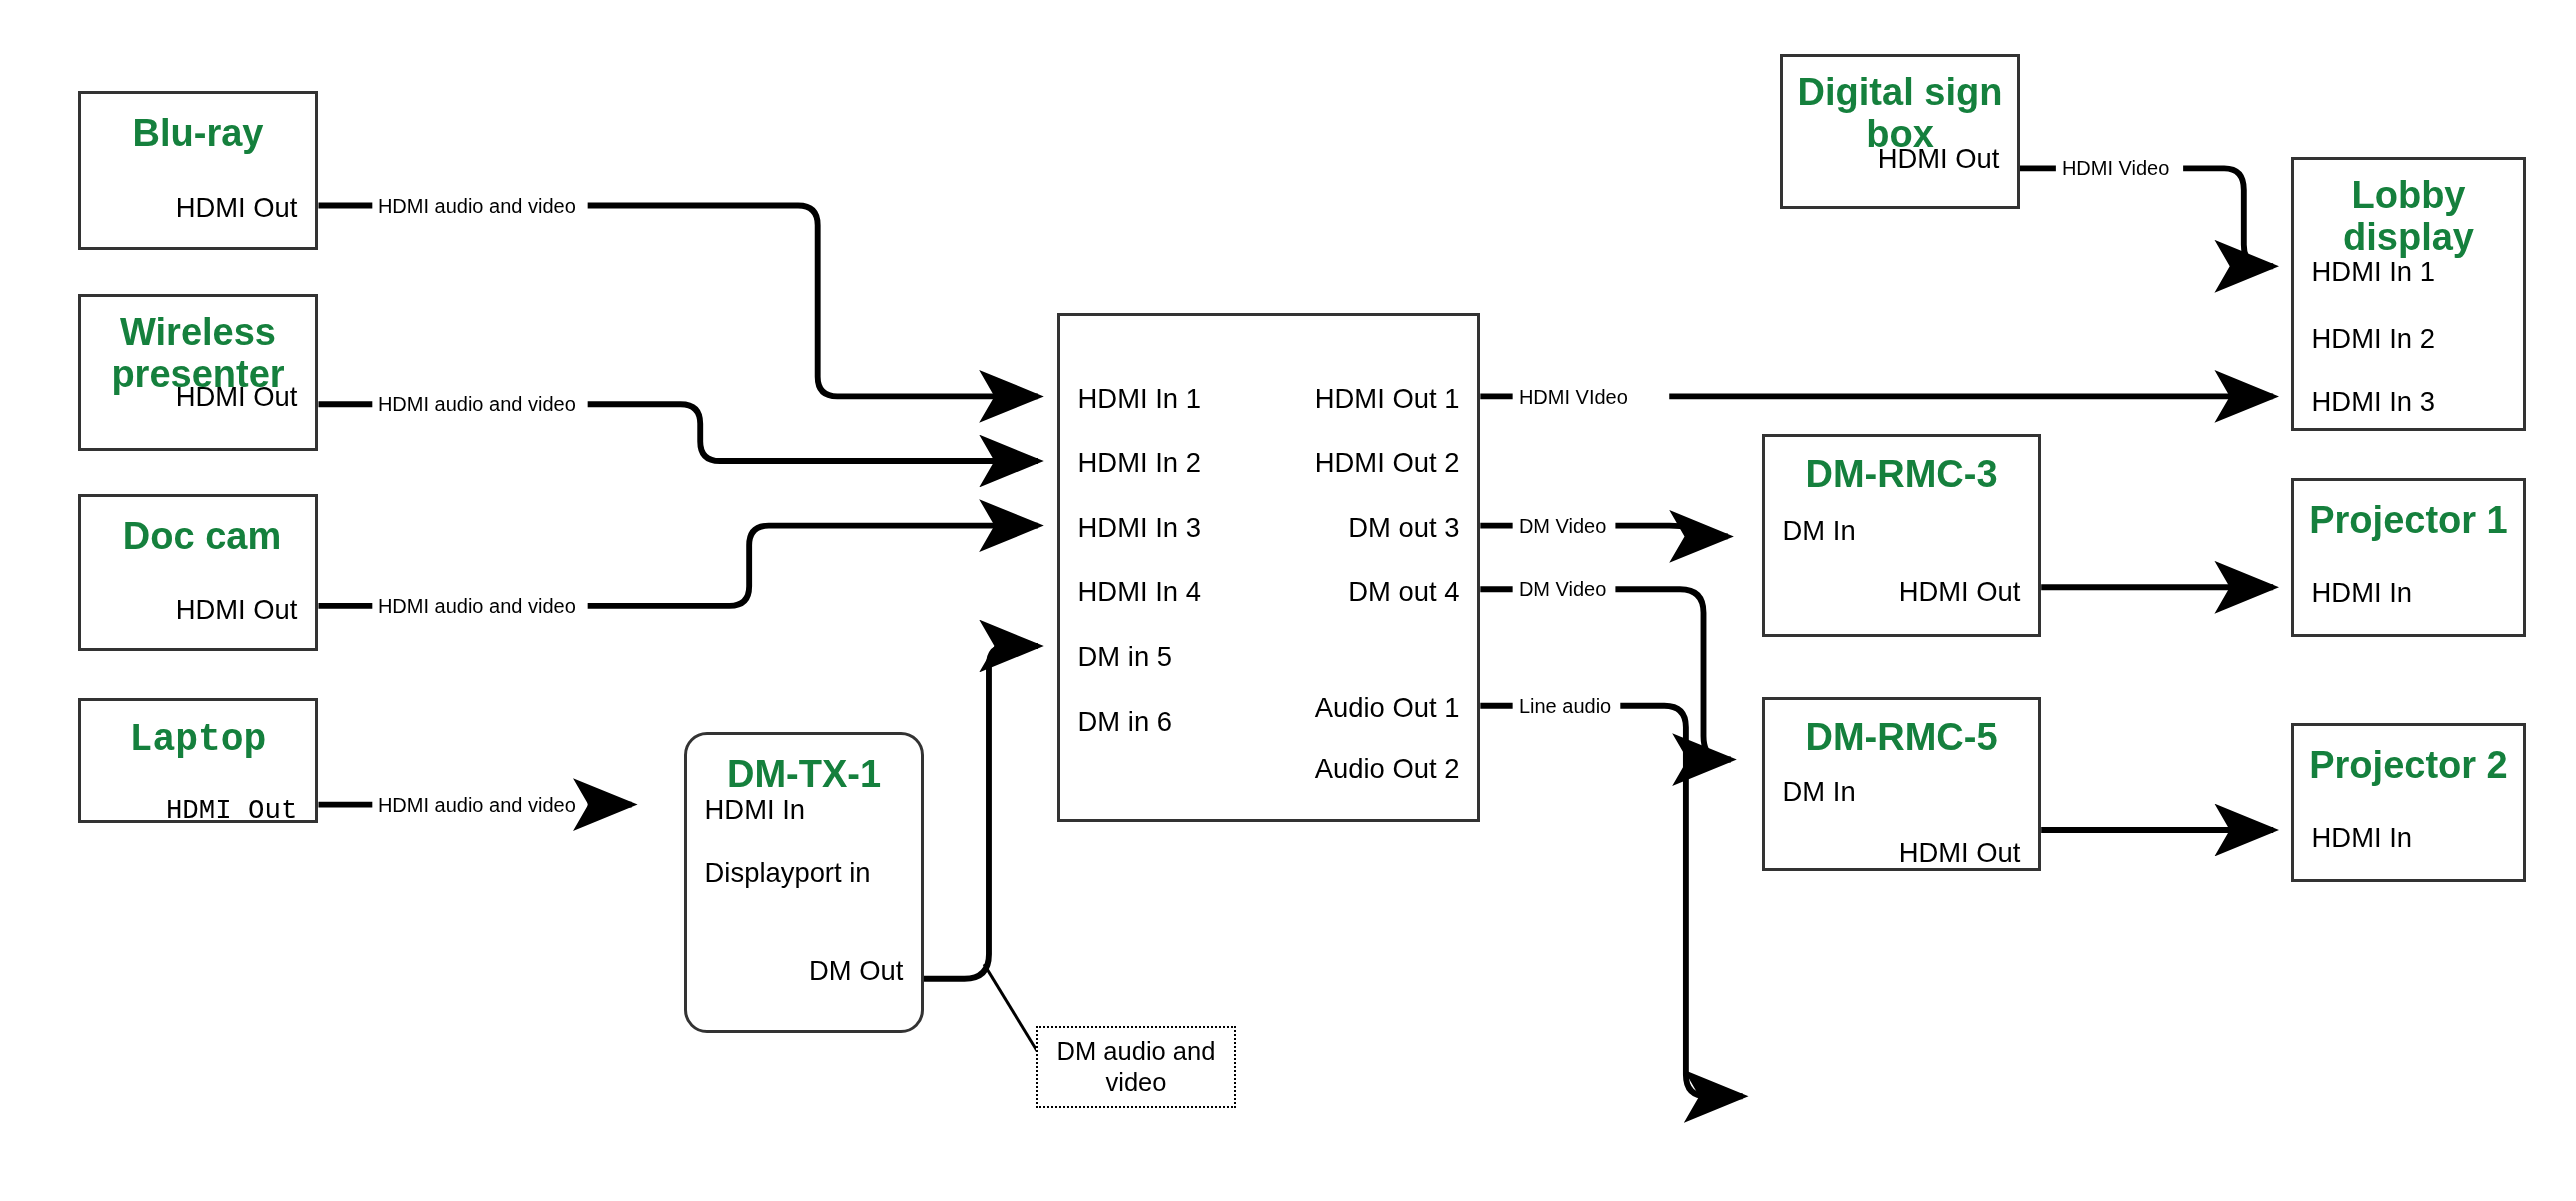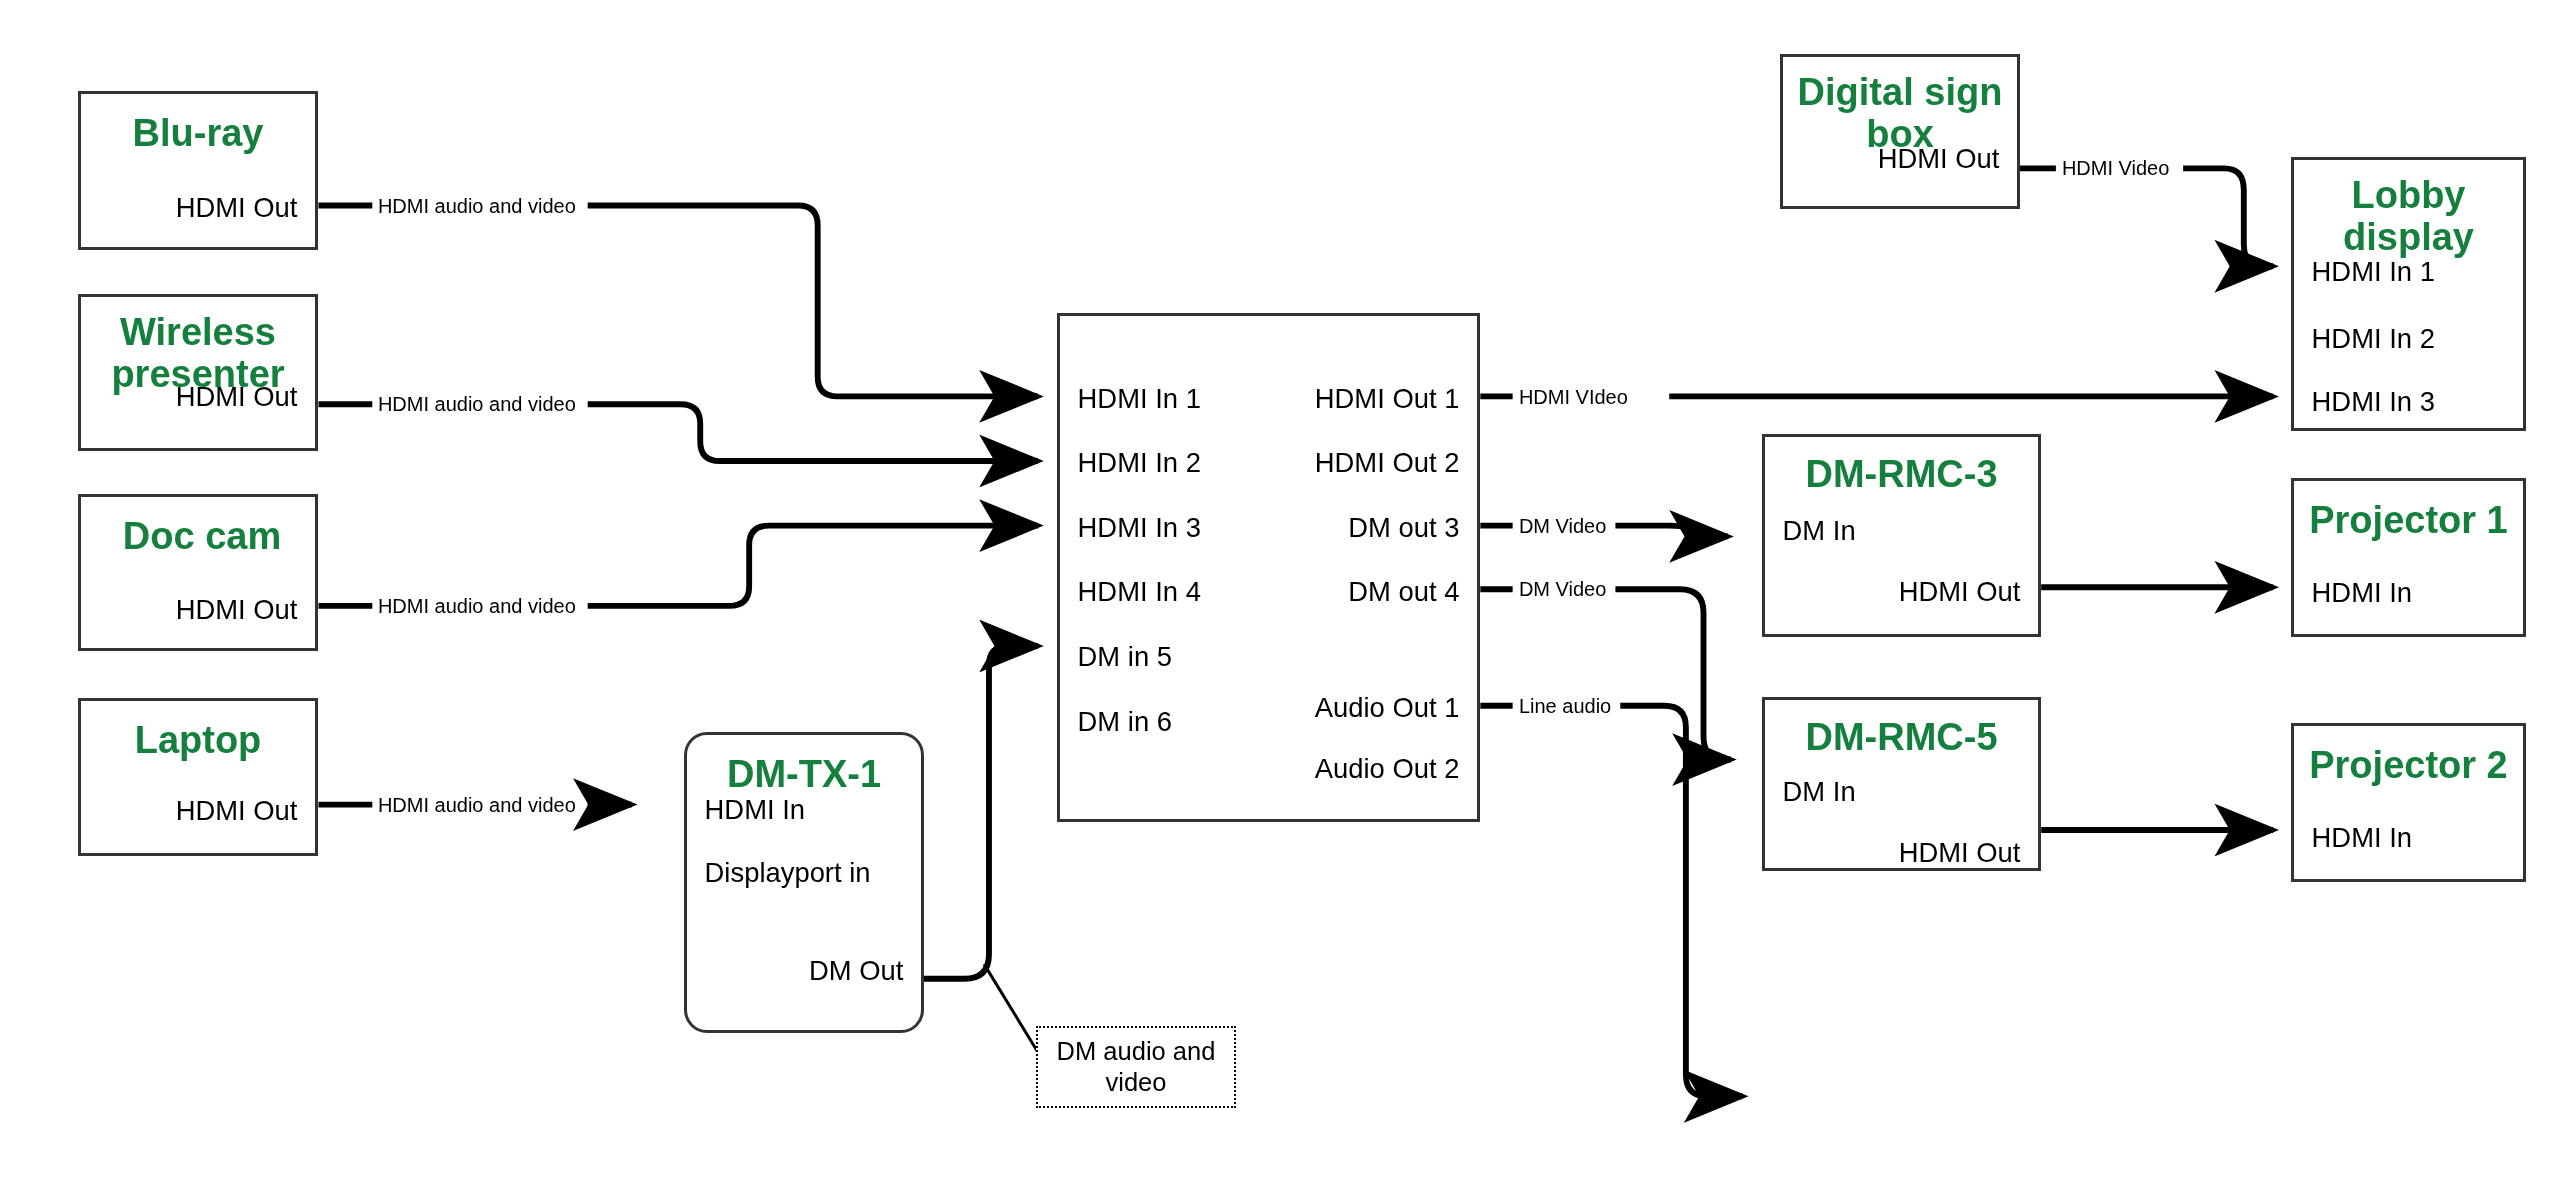--- a/index.html
+++ b/index.html
@@ -133,21 +133,21 @@
     <div class="node-title" style="top:13.7px; white-space:pre-line;">Wireless
 presenter</div>
     <div class="port right" style="top:84px;">HDMI Out</div>
   </div>
 
   <div class="node" style="left:78px; top:494px; width:240px; height:157px;">
     <div class="node-title" style="top:17.6px;margin-left:8px;">Doc cam</div>
     <div class="port right" style="top:97px;">HDMI Out</div>
   </div>
 
-  <div class="node" style="left:78px; top:698px; width:240px; height:158px;">
+  <div class="node" style="left:78px; top:698px; width:240px; height:125px;font-family:Liberation Mono, monospace;">
     <div class="node-title" style="top:17.6px;">Laptop</div>
     <div class="port right" style="top:94px;">HDMI Out</div>
   </div>
 
   <div class="node" style="left:684px; top:732px; width:240px; height:301px;border-radius:23px;">
     <div class="node-title" style="top:17.6px;">DM-TX-1</div>
     <div class="port left" style="top:59px;">HDMI In</div>
     <div class="port left" style="top:122px;">Displayport in</div>
     <div class="port right" style="top:220px;">DM Out</div>
   </div>

